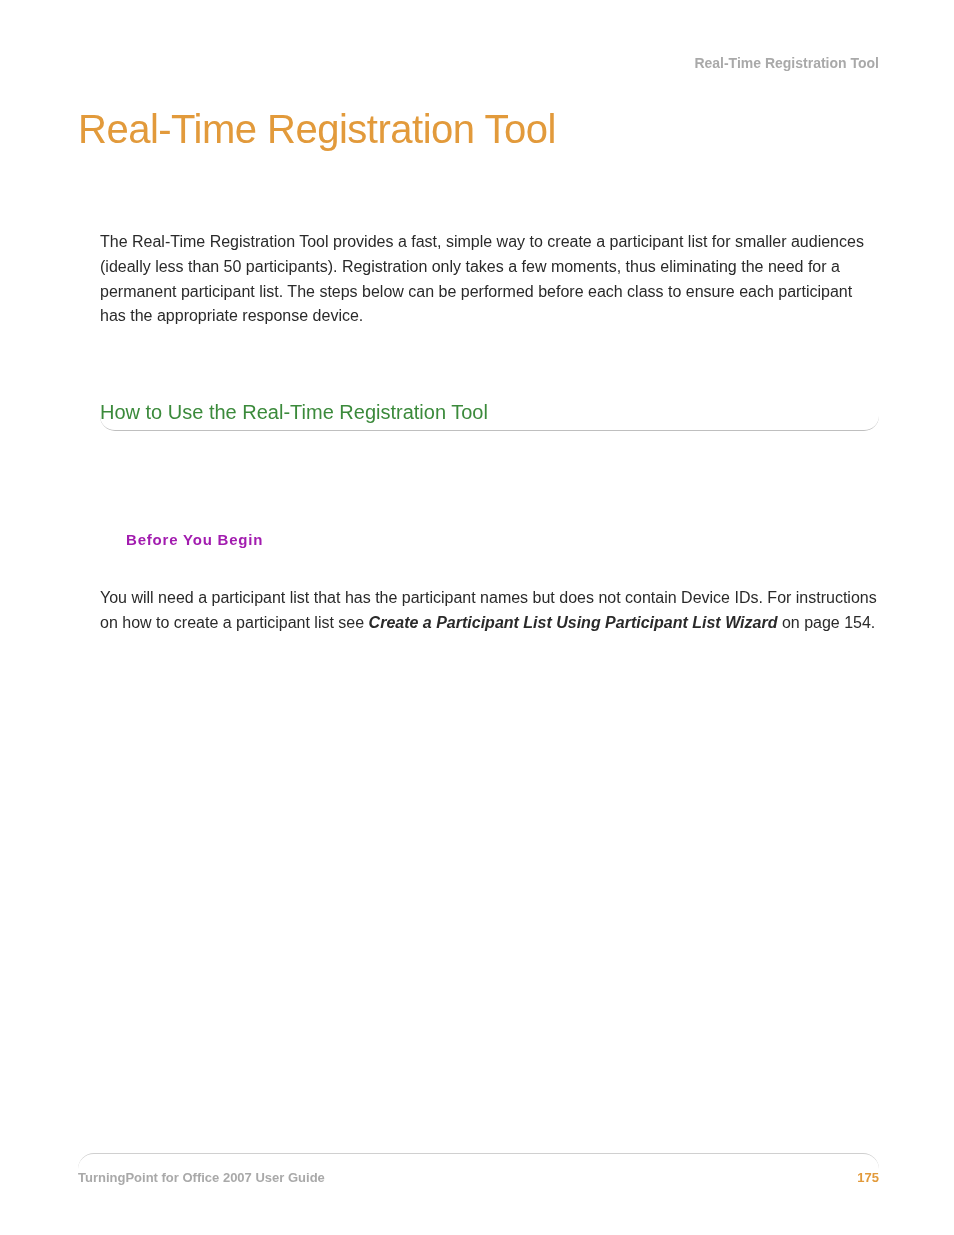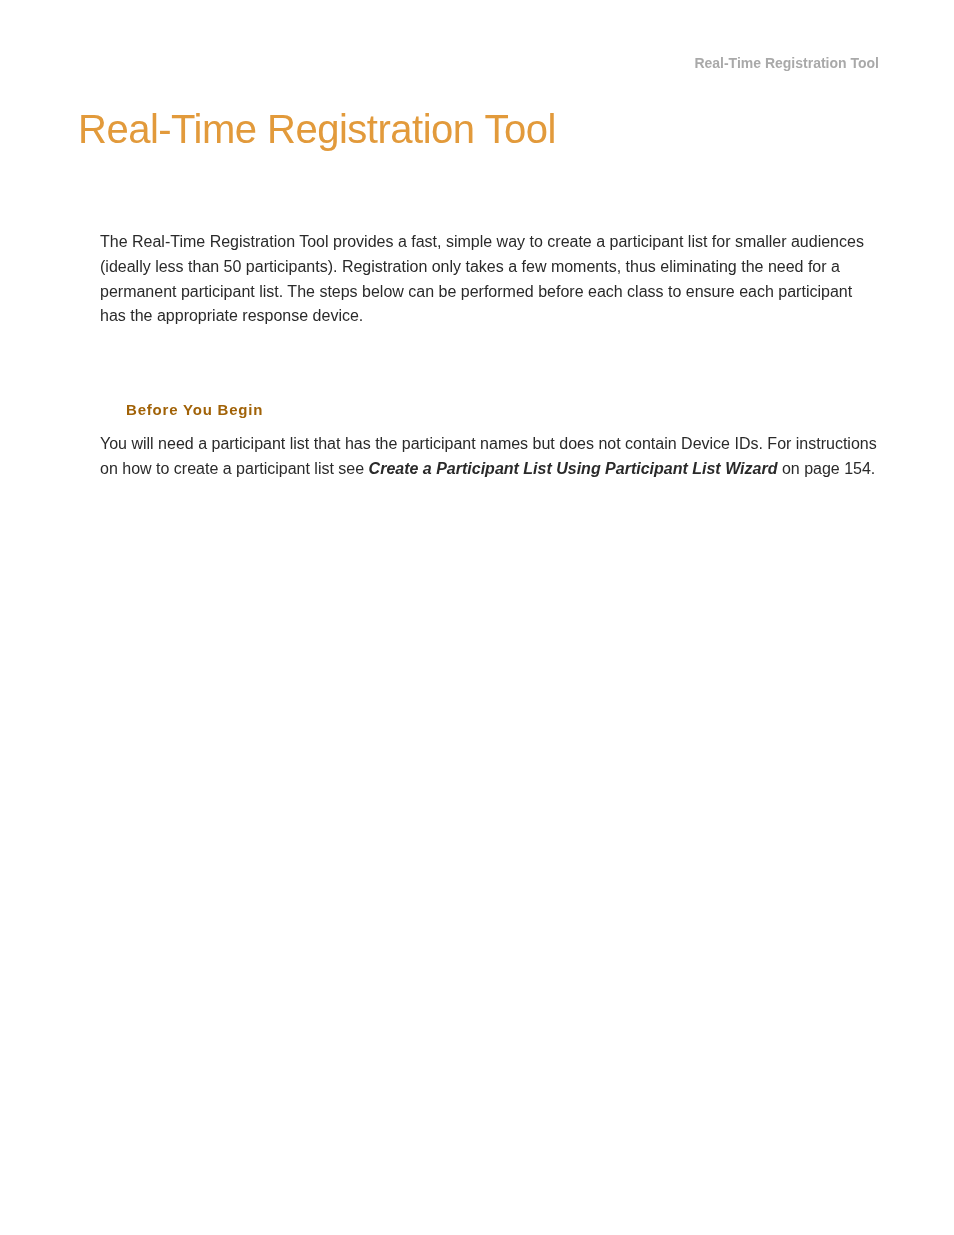--- a/index.html
+++ b/index.html
@@ -48,23 +48,23 @@
       font-weight: 400;
       color: #3b8a3b;
       margin-left: 22px;
       padding-bottom: 6px;
       border-bottom: 1px solid #bfbfbf;
       margin-bottom: 100px;
     }
     .subheading {
       font-size: 15px;
       font-weight: 700;
-      color: #a16207;
+      color: #a21caf;
       margin-left: 48px;
-      margin-bottom: 14px;
+      margin-bottom: 38px;
       letter-spacing: 0.8px;
     }
     .body-para {
       font-size: 16px;
       line-height: 1.55;
       color: #2a2a2a;
       margin-left: 22px;
       margin-top: 12px;
     }
     .body-para .bold-italic {
@@ -96,20 +96,25 @@
 </head>
 <body>
 
 <div class="page">
   <div class="header-right">Real-Time Registration Tool</div>
 
   <h1 class="main-title">Real-Time Registration Tool</h1>
 
   <p class="intro-para">The Real-Time Registration Tool provides a fast, simple way to create a participant list for smaller audiences (ideally less than 50 participants). Registration only takes a few moments, thus eliminating the need for a permanent participant list. The steps below can be performed before each class to ensure each participant has the appropriate response device.</p>
 
+  <h2 class="section-title">How to Use the Real-Time Registration Tool</h2>
 
   <h3 class="subheading">Before You Begin</h3>
 
   <p class="body-para">
     <span>You will need a participant list that has the participant names but does not contain Device IDs. For instructions on how to create a participant list see </span><span class="bold-italic">Create a Participant List Using Participant List Wizard</span><span> on page 154.</span>
   </p>
 
+  <div class="footer">
+    <div class="footer-left">TurningPoint for Office 2007 User Guide</div>
+    <div class="footer-right">175</div>
+  </div>
 </div>
 
 </body></html>

